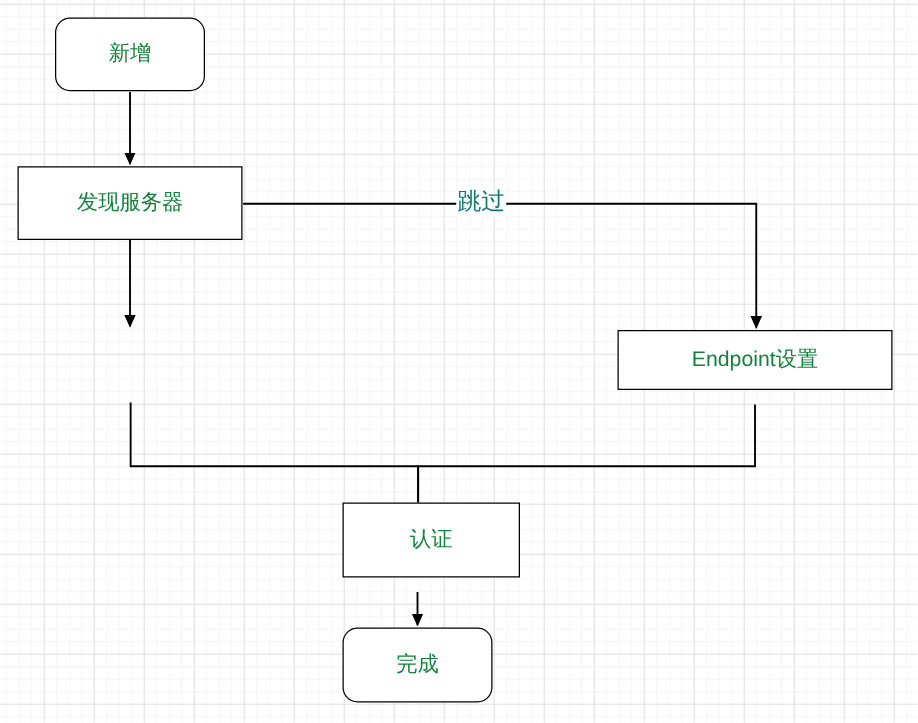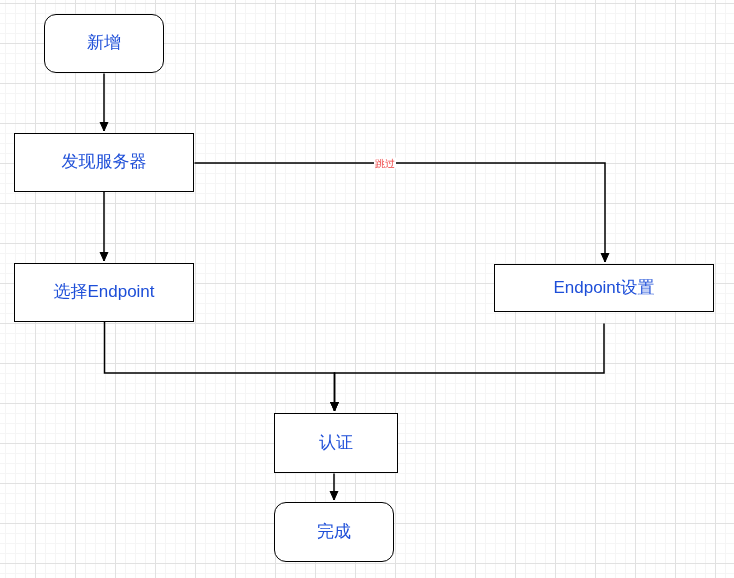--- a/index.html
+++ b/index.html
@@ -35,44 +35,44 @@
     stroke-width: 1.5;
   }
   .node {
     position: absolute;
     box-sizing: border-box;
     background: #ffffff;
     border: 1.5px solid #000000;
     display: flex;
     align-items: center;
     justify-content: center;
-    color: #1d4ed8;
+    color: #15803d;
     font-size: 17px;
     line-height: 1.2;
     white-space: nowrap;
     cursor: default;
   }
   .node.rounded { border-radius: 12px; }
 
   .node-add      { left: 44px;  top: 14px;  width: 120px; height: 59px; }
   .node-discover { left: 14px;  top: 133px; width: 180px; height: 59px; }
   .node-select   { left: 14px;  top: 263px; width: 180px; height: 59px; }
   .node-epset    { left: 494px; top: 264px; width: 220px; height: 48px; }
-  .node-auth     { left: 274px; top: 413px; width: 124px; height: 60px; }
+  .node-auth     { left: 274px; top: 402px; width: 142px; height: 60px; }
   .node-done     { left: 274px; top: 502px; width: 120px; height: 60px; text-align: center; }
 
   .edge-label {
     position: absolute;
     left: 385px;
     top: 163px;
     transform: translate(-50%, -50%);
     background: #ffffff;
     padding: 0 1px;
-    color: #ef4444;
-    font-size: 10px;
+    color: #0f766e;
+    font-size: 19px;
     line-height: 1.1;
     white-space: nowrap;
   }
 </style>
 </head>
 <body>
 
 <div class="canvas">
 
   <svg class="edges" viewBox="0 0 734 578">
@@ -90,23 +90,20 @@
   </svg>
 
   <div class="node rounded node-add">
     <span>新增</span>
   </div>
 
   <div class="node node-discover">
     <span>发现服务器</span>
   </div>
 
-  <div class="node node-select">
-    <span>选择Endpoint</span>
-  </div>
 
   <div class="node node-epset">
     <span>Endpoint设置</span>
   </div>
 
   <div class="node node-auth">
     <span>认证</span>
   </div>
 
   <div class="node rounded node-done">

